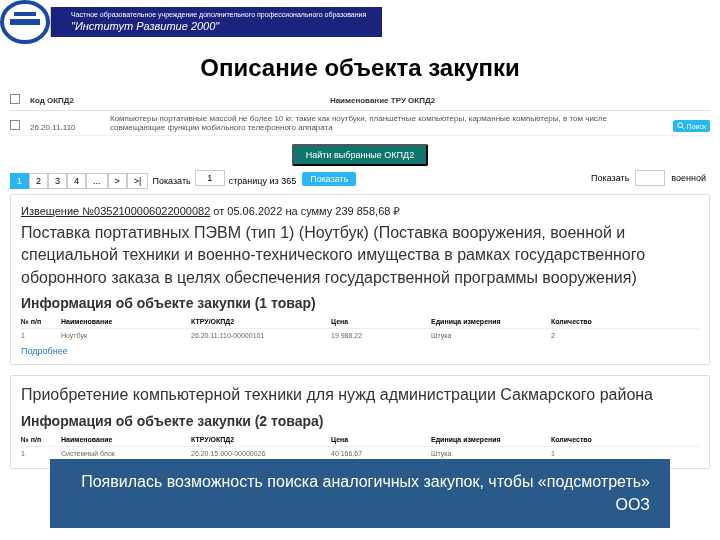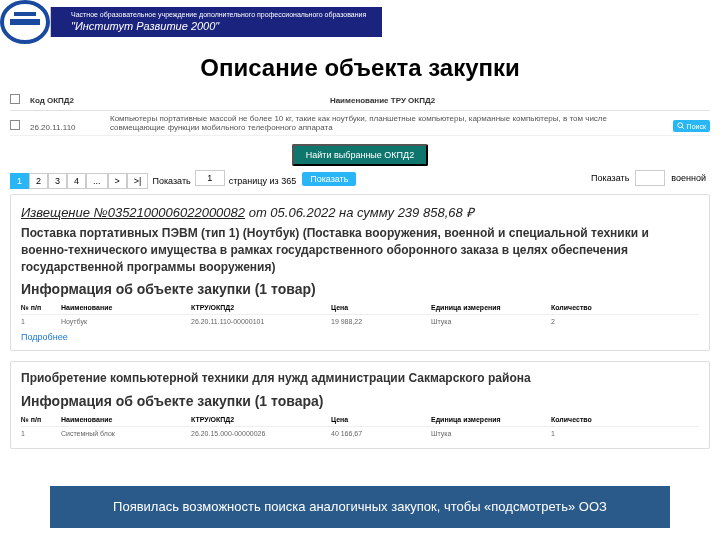--- a/index.html
+++ b/index.html
@@ -26,34 +26,34 @@
   .search-btn { background: #29b6f6; color: #fff; padding: 2px 4px; border-radius: 2px; font-size: 7px; display: inline-flex; align-items: center; gap: 2px; cursor: pointer; }
   .find-btn { background: #0f766e; color: #fff; padding: 4px 12px; border-radius: 2px; font-size: 9px; margin: 8px auto 4px; display: block; width: fit-content; }
   .pager { display: flex; align-items: flex-end; gap: 0; margin: 4px 0 8px; font-size: 9px; }
   .pg { border: 1px solid #ccc; padding: 2px 6px; cursor: pointer; background: #fff; font-size: 9px; }
   .pg.active { background: #29b6f6; color: #fff; border-color: #29b6f6; }
   .pg-txt { padding: 0 4px; font-size: 9px; }
   .pg-input { width: 30px; border: 1px solid #ccc; padding: 2px; font-size: 9px; text-align: center; }
   .show-btn { background: #29b6f6; color: #fff; padding: 2px 8px; border-radius: 2px; font-size: 9px; cursor: pointer; margin-left: 2px; }
   .pg-right { margin-left: auto; display: flex; align-items: center; gap: 2px; }
   .card { border: 1px solid #ddd; border-radius: 2px; padding: 8px 10px; margin-bottom: 10px; background: #fff; }
-  .card-title { font-size: 13px; color: #222; margin-bottom: 4px; font-style: italic; }
+  .card-title { font-size: 11px; color: #222; margin-bottom: 4px; }
   .card-title .nz { text-decoration: underline; }
-  .card-desc { font-size: 12px; color: #333; margin-bottom: 6px; line-height: 1.4; font-weight: bold; }
+  .card-desc { font-size: 16px; color: #333; margin-bottom: 6px; line-height: 1.4; }
   .card-info { font-size: 14px; color: #333; font-weight: bold; margin-bottom: 4px; }
   .items-head { display: flex; font-size: 7px; font-weight: bold; border-bottom: 1px solid #eee; padding: 3px 0; }
   .items-row { display: flex; font-size: 7px; color: #666; padding: 3px 0; }
   .col-n { width: 40px; }
   .col-name { width: 130px; }
   .col-ktru { width: 140px; }
   .col-price { width: 100px; }
   .col-unit { width: 120px; }
   .col-qty { flex: 1; }
   .more { color: #1976d2; font-size: 9px; cursor: pointer; margin-top: 4px; display: inline-block; }
-  .footer-box { position: absolute; bottom: 12px; left: 50px; right: 50px; background: #2a5a8a; color: #fff; padding: 12px 20px; text-align: center; font-size: 13px; line-height: 1.4; }
+  .footer-box { position: absolute; bottom: 12px; left: 50px; right: 50px; background: #2a5a8a; color: #fff; padding: 12px 20px; text-align: right; font-size: 16px; line-height: 1.4; }
   svg.mag { width: 8px; height: 8px; }
 </style>
 </head>
 <body>
 
 <div class="header">
   <div class="logo-wrap">
     <svg class="logo" viewBox="0 0 50 44">
       <ellipse cx="25" cy="22" rx="23" ry="20" fill="#fff" stroke="#1a4aa0" stroke-width="4"></ellipse>
       <path d="M10 22 h30" stroke="#1a4aa0" stroke-width="6"></path>
@@ -118,21 +118,21 @@
   </div><div class="items-row">
       <div class="col-n">1</div>
           <div class="col-name">Ноутбук</div>
           <div class="col-ktru">26.20.11.110-00000101</div>
           <div class="col-price">19 988,22</div>
           <div class="col-unit">Штука</div>
           <div class="col-qty">2</div>
     </div><span class="more">Подробнее</span></div>
       <div class="card">
   <div class="card-desc">Приобретение компьютерной техники для нужд администрации Сакмарского района</div>
-  <div class="card-info">Информация об объекте закупки (1 товара)</div>
+  <div class="card-info">Информация об объекте закупки (2 товара)</div>
   <div class="items-head">
     <div class="col-n">№ п/п</div>
           <div class="col-name">Наименование</div>
           <div class="col-ktru">КТРУ/ОКПД2</div>
           <div class="col-price">Цена</div>
           <div class="col-unit">Единица измерения</div>
           <div class="col-qty">Количество</div>
   </div>
         <div class="items-row">
       <div class="col-n">1</div>

